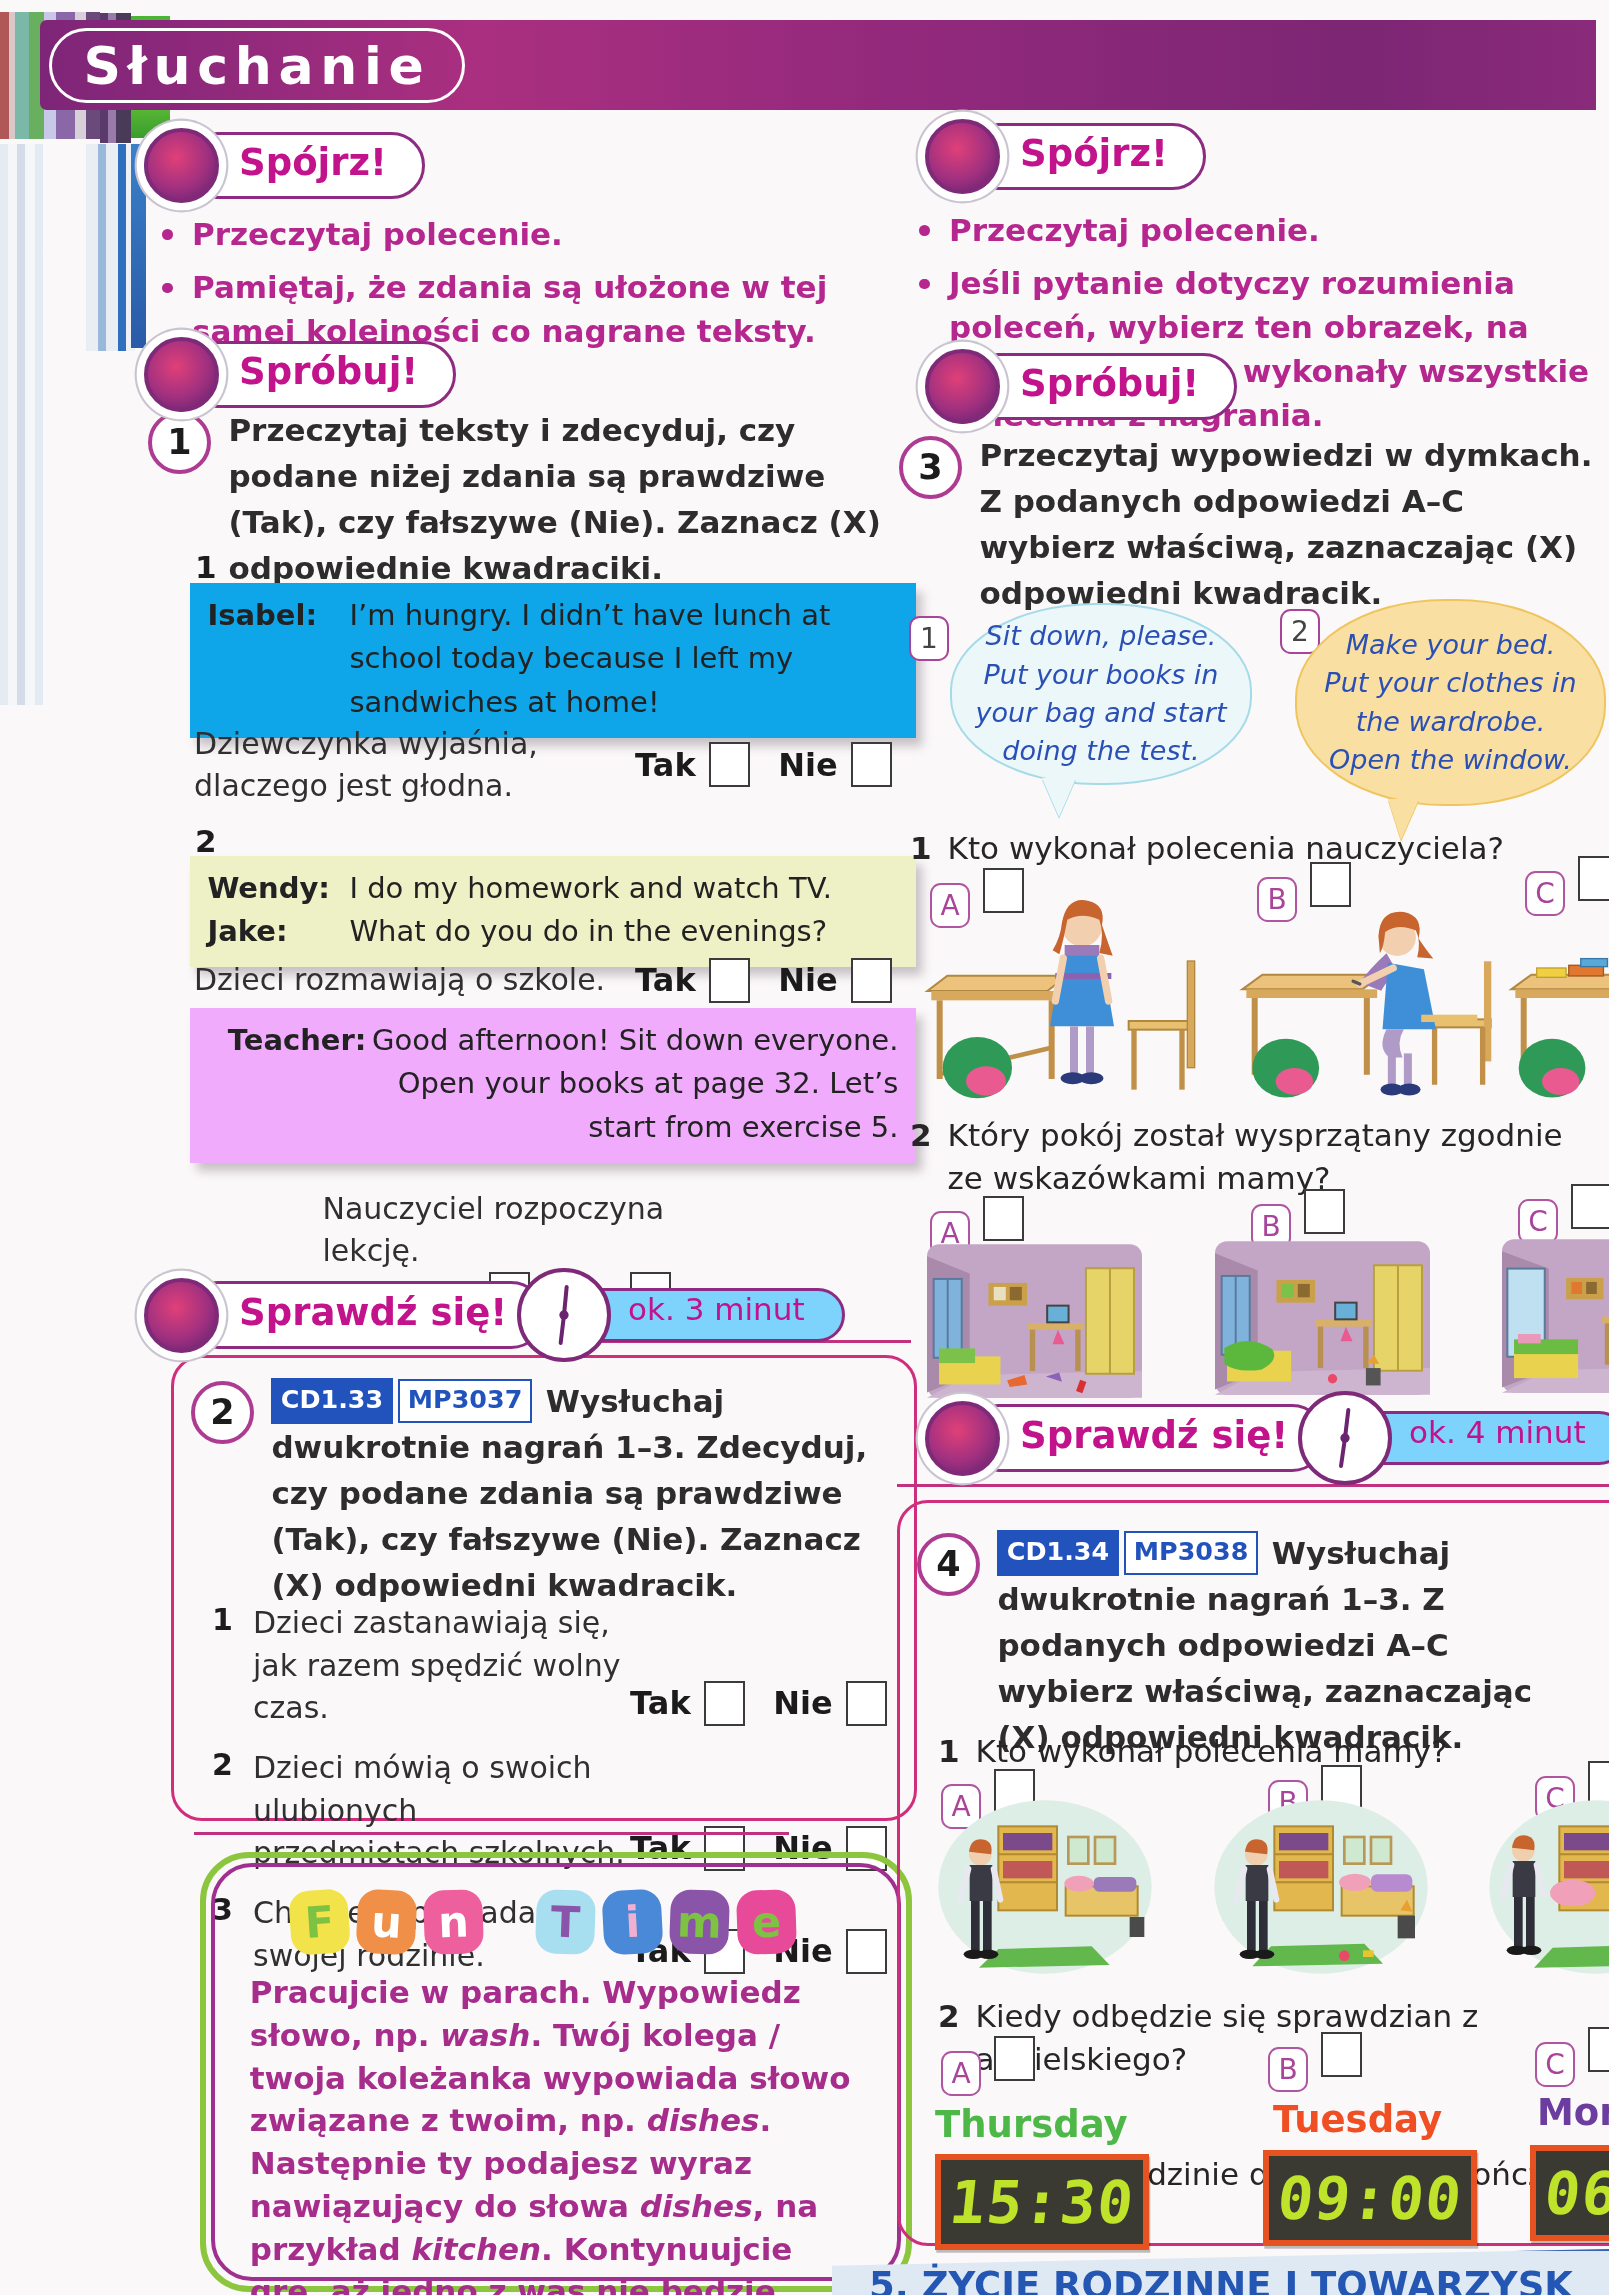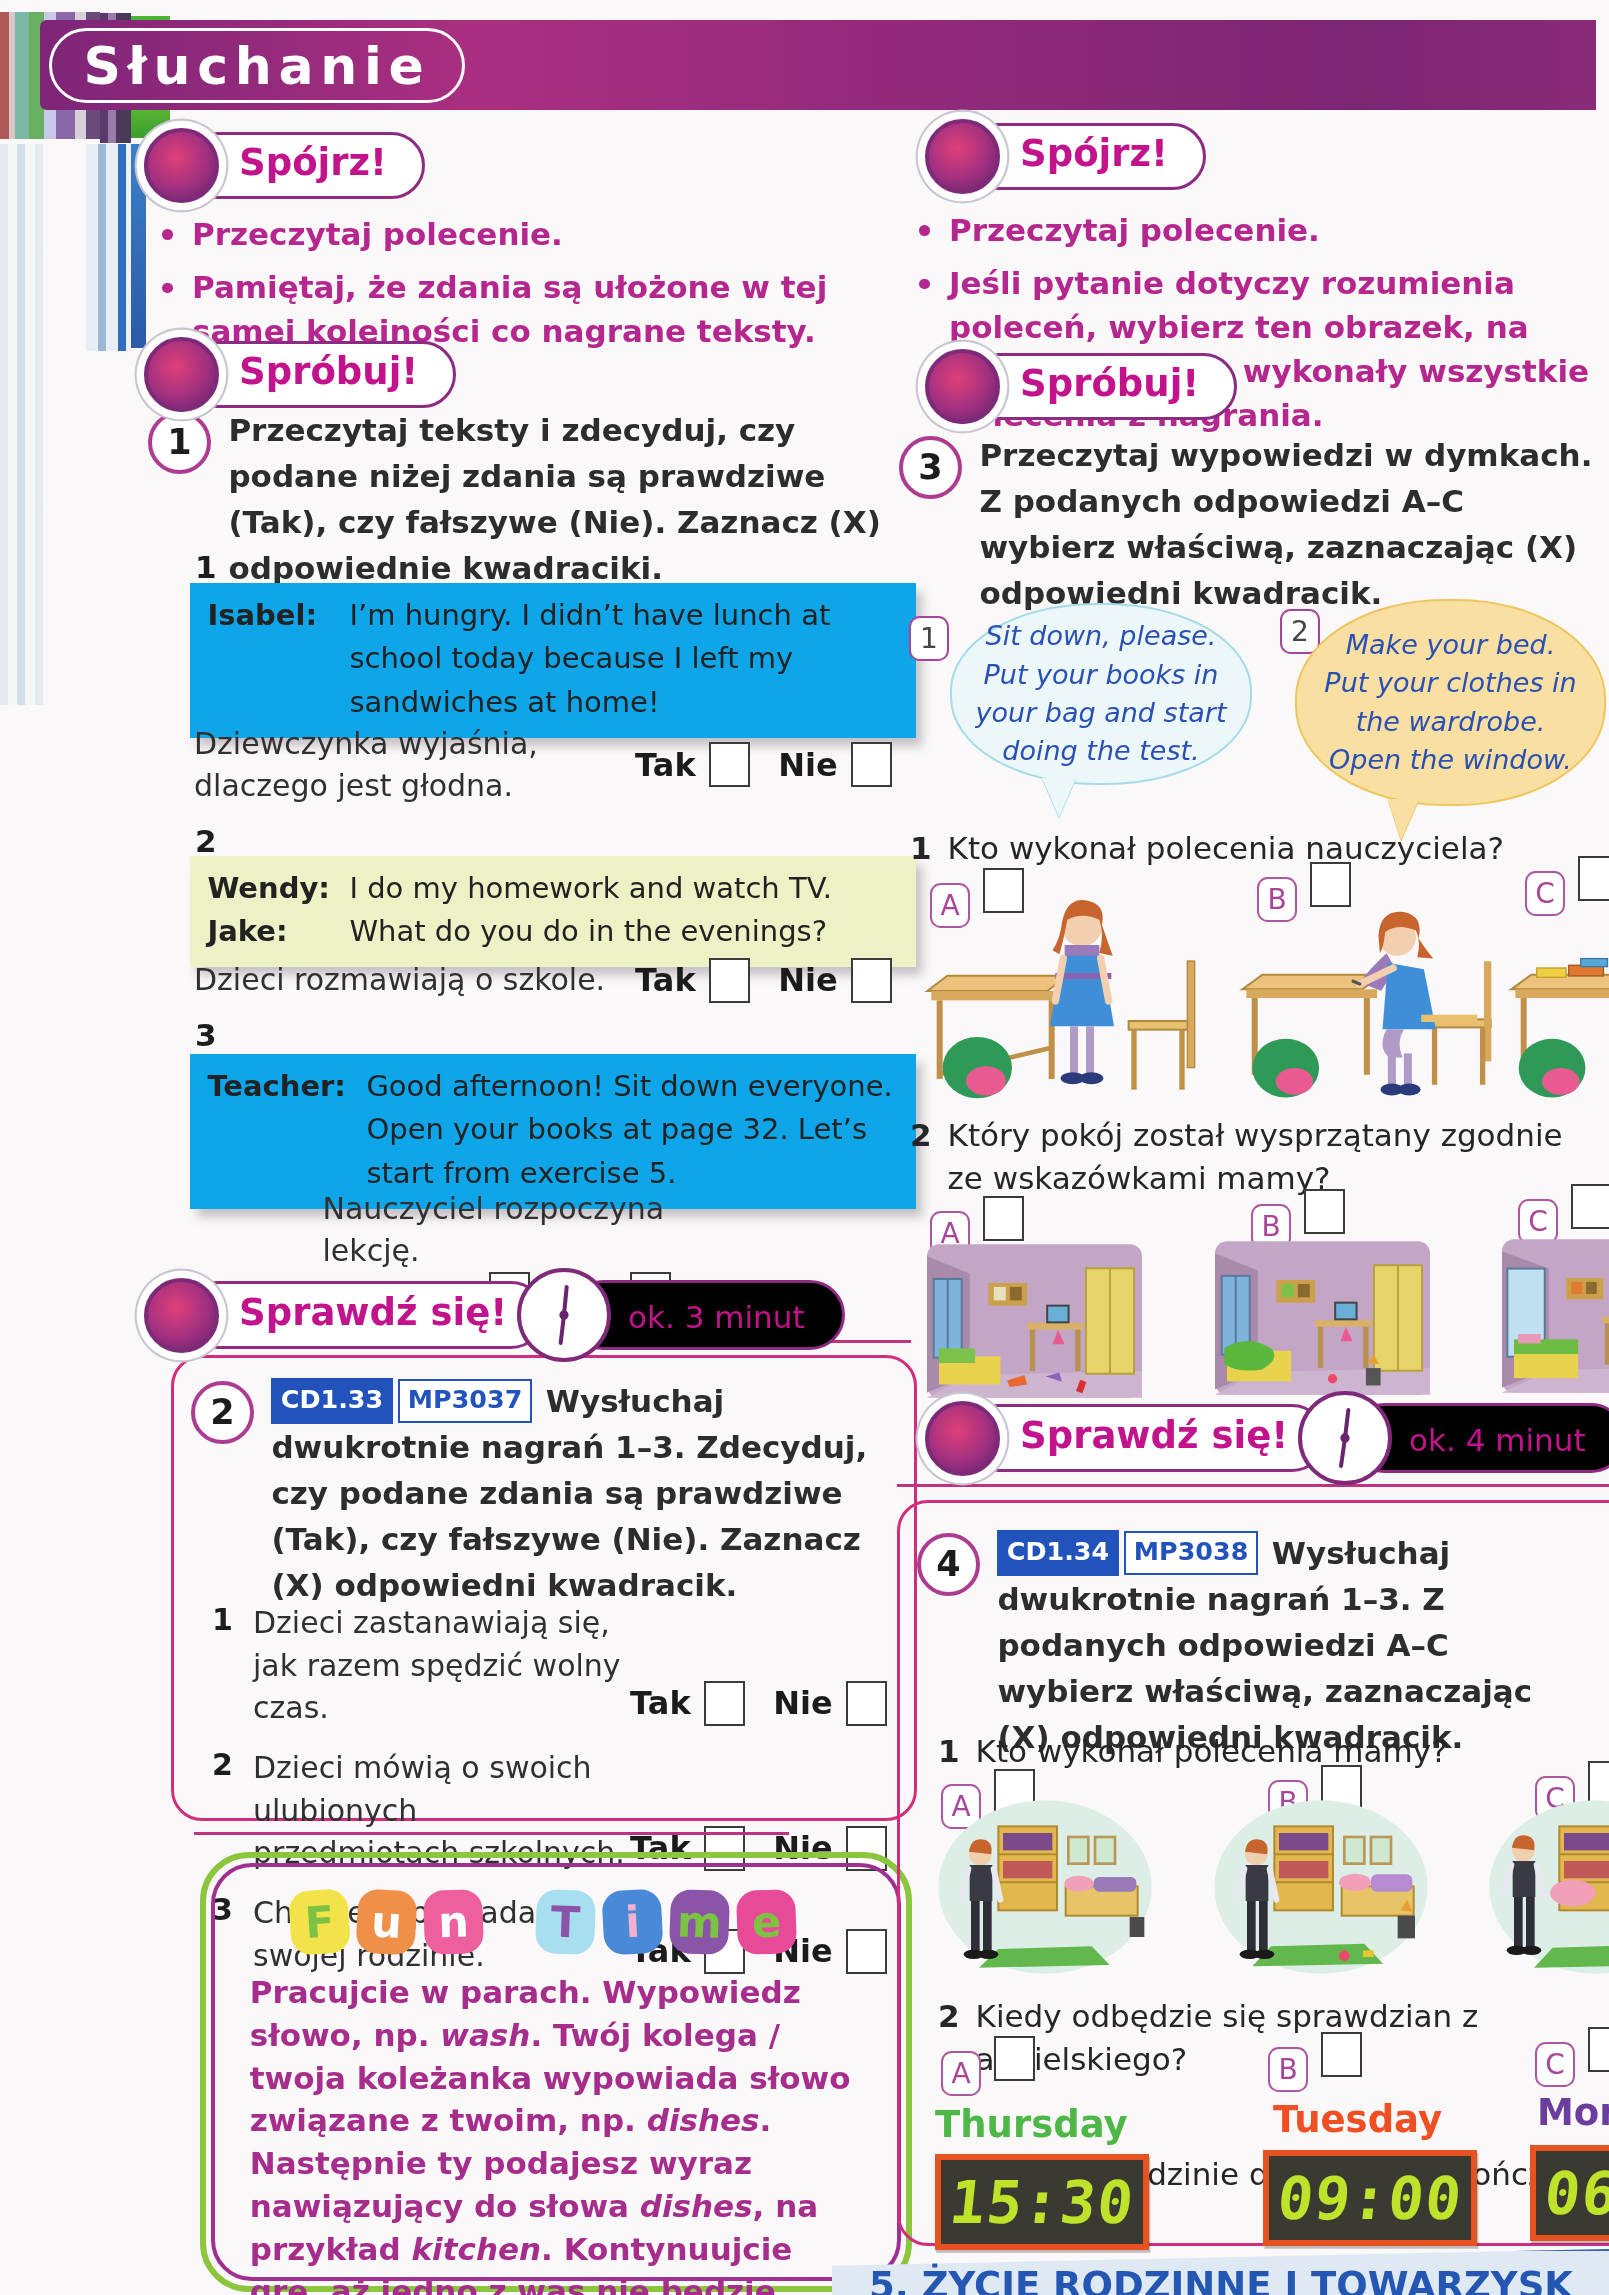--- a/index.html
+++ b/index.html
@@ -26,22 +26,22 @@
 
   
   .pill{position:absolute;display:flex;align-items:center;}
   .ball{width:67px;height:67px;border-radius:50%;flex:none;z-index:3;
     background:radial-gradient(circle at 42% 38%,#e04078,#a03080 55%,#6a2470 90%);
     border:4.7px solid #7e2a78;box-shadow:0 0 0 7.3px #ffffff,0 0 0 9.4px #c9c4cf;}
   .cap{background:#fff;border:3.3px solid #8d2a82;border-radius:41px;color:#c2138c;
     font-weight:bold;font-size:37px;padding:6.7px 35px 12px 52px;margin-left:-35px;z-index:2;white-space:nowrap;}
   .clockface{width:86px;height:86px;border-radius:50%;background:#fff;border:4px solid #7e2a78;
     margin-left:-28px;z-index:4;flex:none;display:flex;align-items:center;justify-content:center;}
-  .timecap{background:#000000;border:3.3px solid #8d2a82;border-radius:40px;color:#c2138c;
-    font-size:31px;padding:16px 37px 12px 57px;margin-left:-43px;z-index:1;white-space:nowrap;}
+  .timecap{background:#7dd3fc;border:3.3px solid #8d2a82;border-radius:40px;color:#c2138c;
+    font-size:31px;padding:0 37px 12px 57px;margin-left:-43px;z-index:1;white-space:nowrap;}
 
   
   .bullets{position:absolute;color:#b5268e;font-weight:bold;font-size:31px;line-height:1.42;}
   .bullet{position:relative;padding-left:35px;margin-bottom:9.4px;}
   .bullet::before{content:"";position:absolute;left:5.3px;top:17.4px;width:10.7px;height:10.7px;border-radius:50%;background:#b5268e;}
 
   
   .exhead{position:absolute;display:flex;gap:17.4px;}
   .numcirc{flex:none;width:55px;height:55px;margin-top:2.7px;border:4px solid #ae3b92;border-radius:50%;background:#fff;
     color:#1c1c1c;font-size:35px;font-weight:bold;display:flex;align-items:center;justify-content:center;}
@@ -200,21 +200,21 @@
     <span class="statement">Dzieci rozmawiają o szkole.</span>
     <span class="taknie">
       <span>Tak</span>
       <span class="cb"></span>
       <span class="nie">Nie</span>
       <span class="cb"></span>
     </span>
   </div>
 
   <div class="itemnum" style="left:195px;top:1017px;">3</div>
-  <div class="dlg teacher" style="top:1054px;background:#0ea5e9;">
+  <div class="dlg teacher" style="top:1008px;background:#f0abfc;text-align:right;">
     <div class="row">
       <span class="sp">Teacher:</span>
       <span class="tx">Good afternoon! Sit down everyone. Open your books at page 32. Let’s start from exercise 5.</span>
     </div>
   </div>
   <div class="staterow" style="top:1188px;height:60px;flex-direction:column;">
     <span class="statement">Nauczyciel rozpoczyna lekcję.</span>
     <span class="taknie">
       <span>Tak</span>
       <span class="cb"></span>

